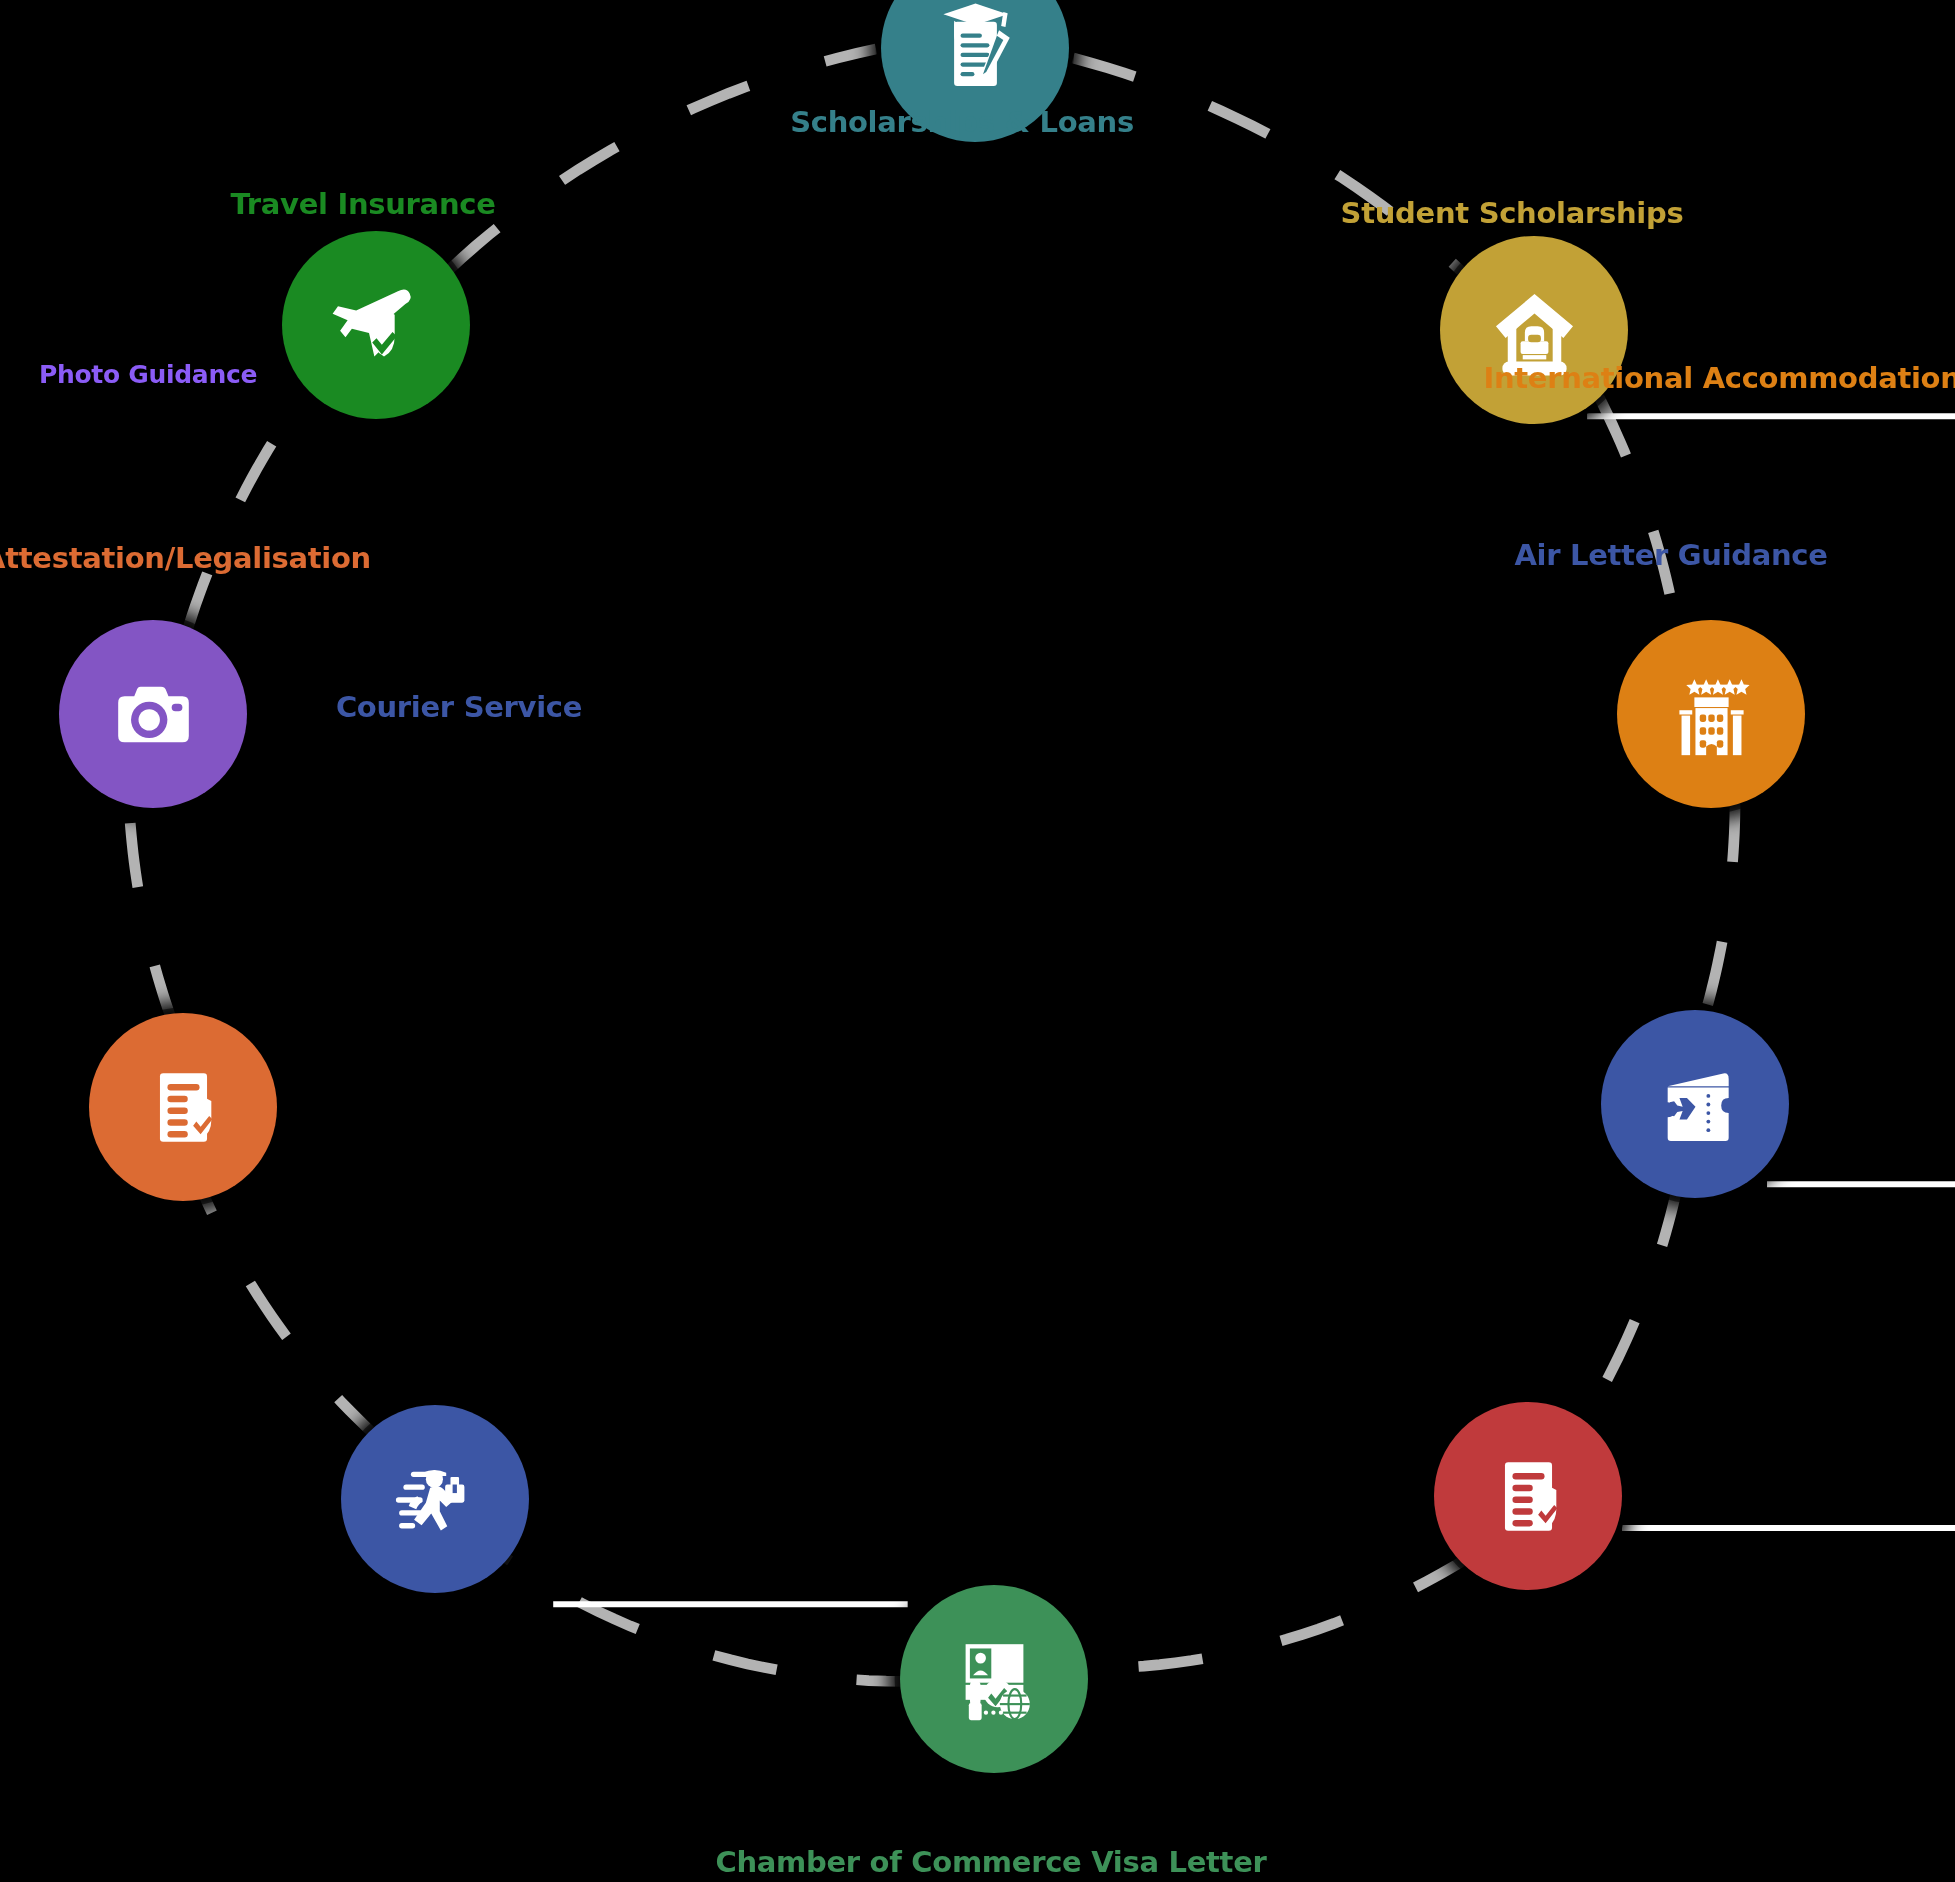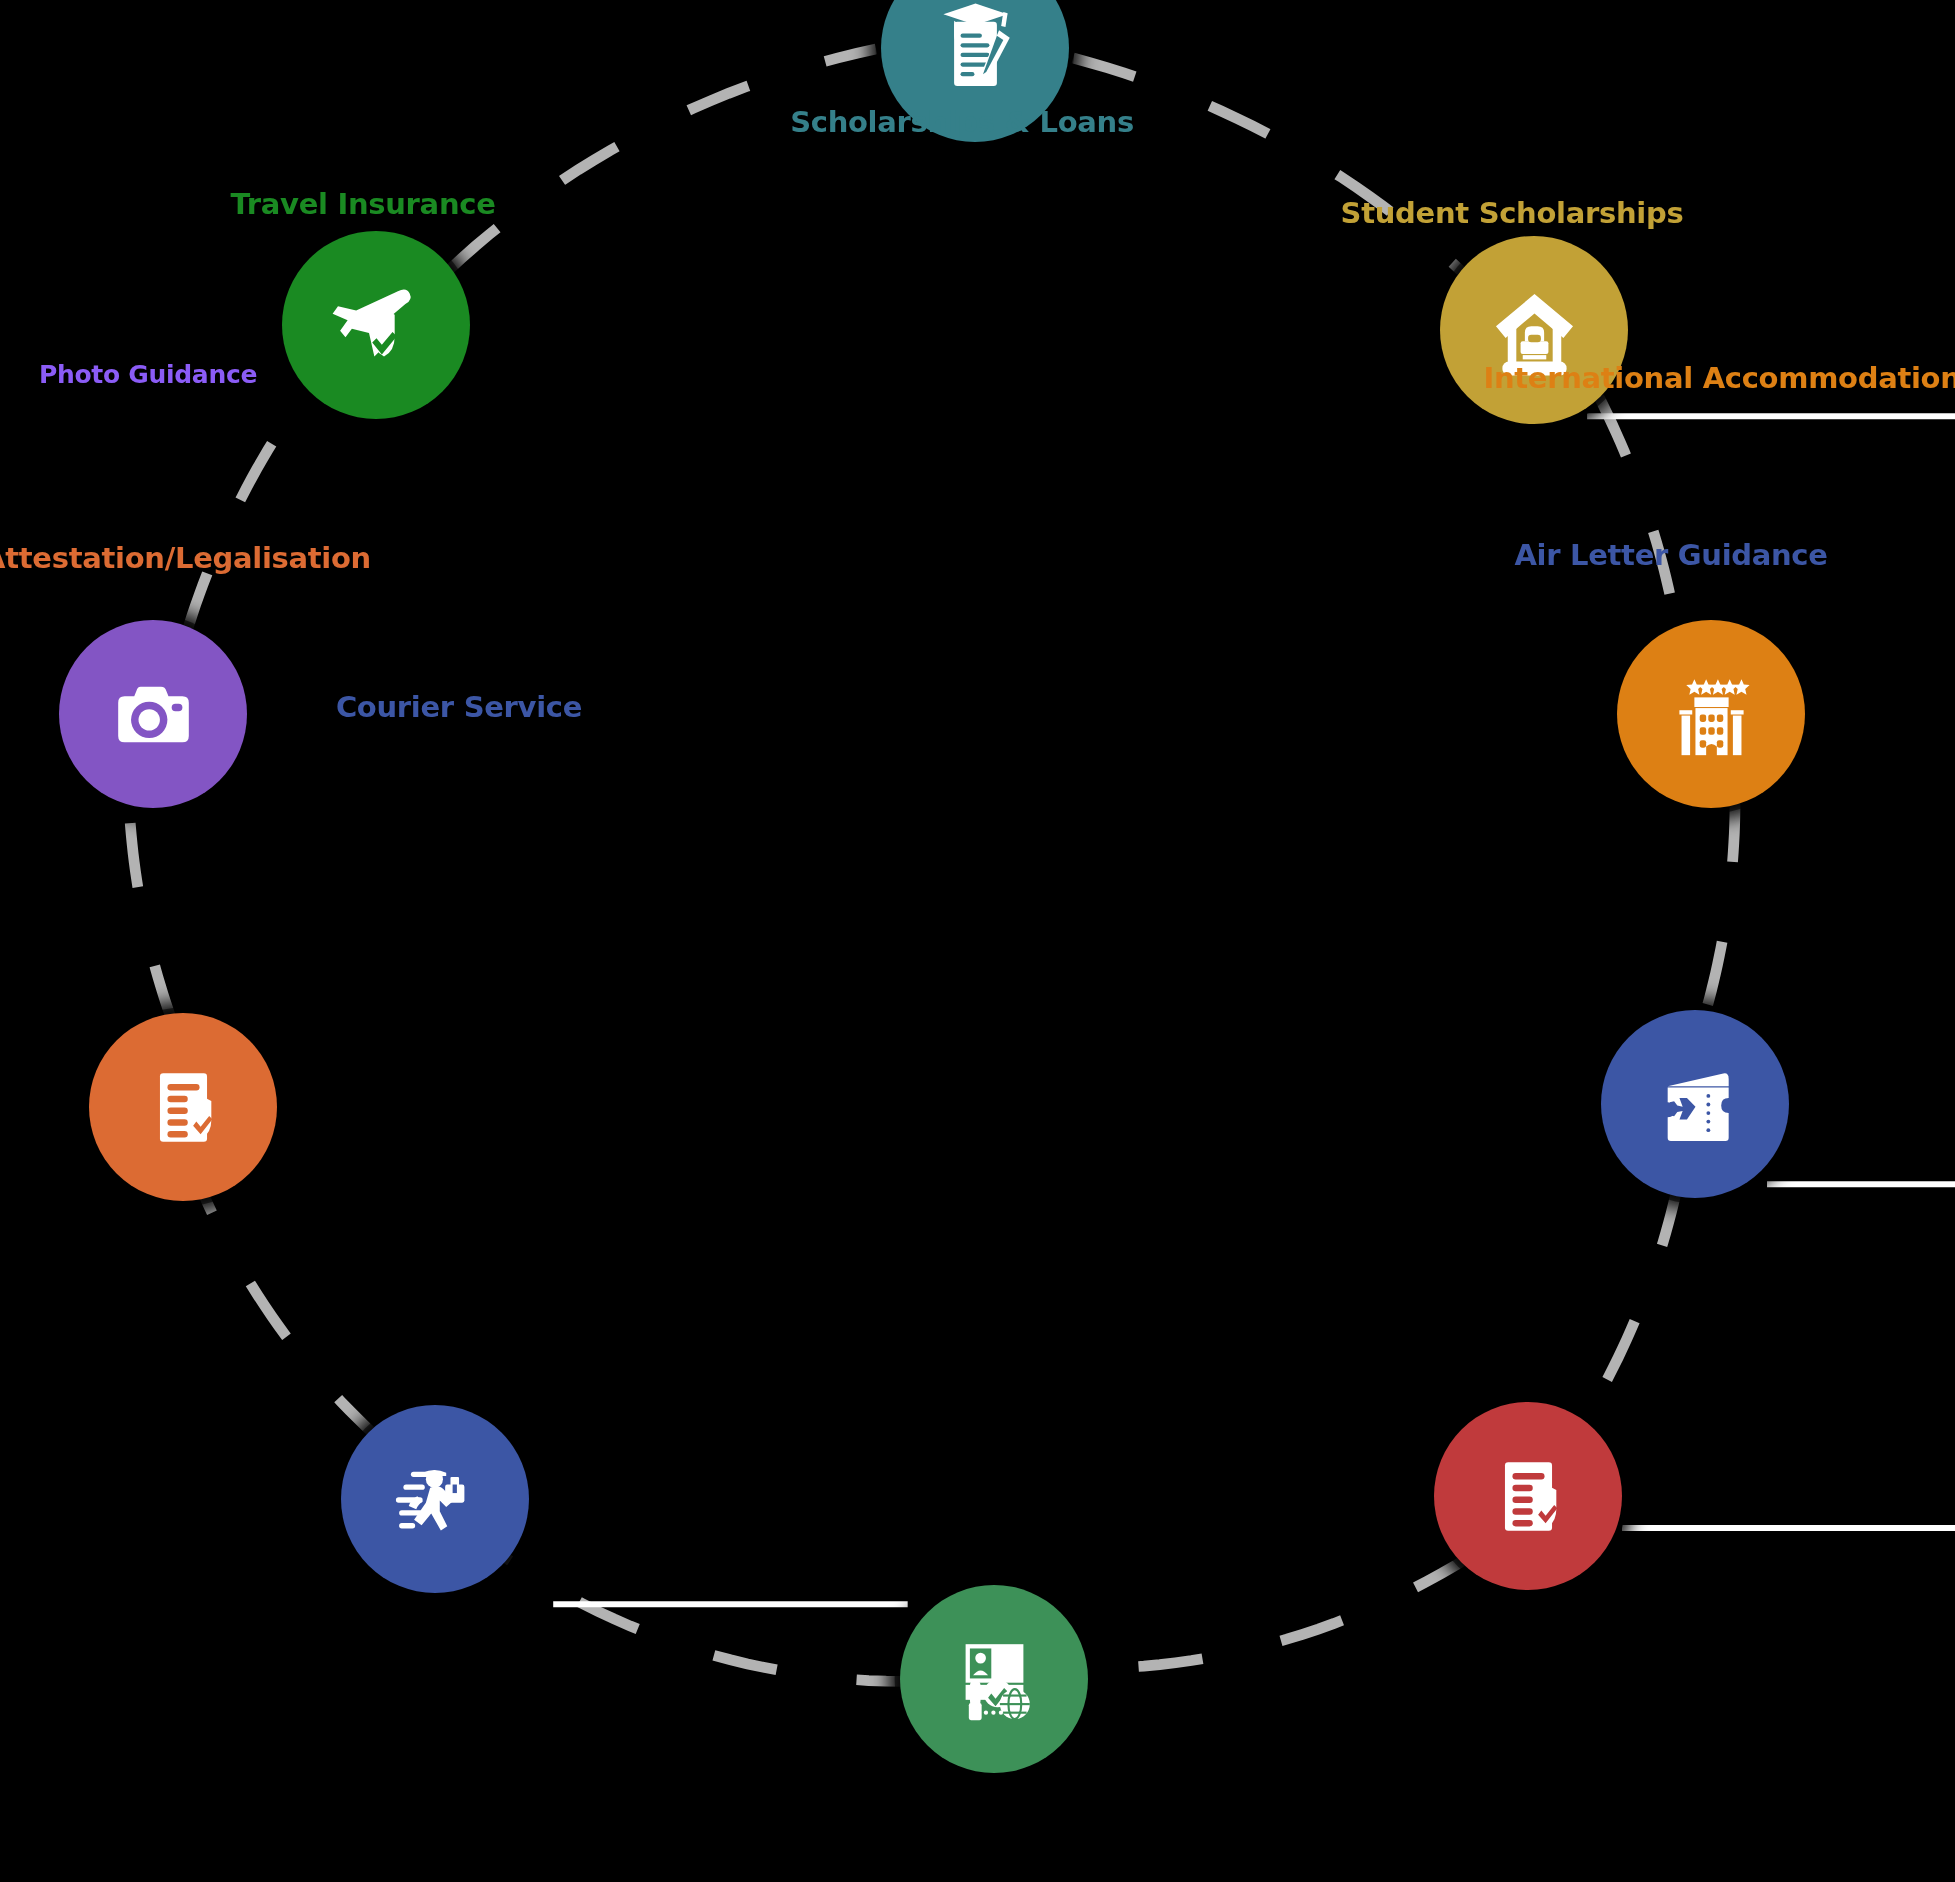--- a/index.html
+++ b/index.html
@@ -192,20 +192,21 @@
           <line x1="58" y1="81" x2="80" y2="81"></line>
         </g>
         <g fill="#fff">
           <rect x="40" y="79" width="4" height="4" rx="2"></rect>
           <rect x="47" y="79" width="4" height="4" rx="2"></rect>
           <rect x="54" y="79" width="4" height="4" rx="2"></rect>
         </g>
       </svg>
     </div>
   </div>
+  <div class="nlabel" style="left:991px;top:1845px;font-size:29px;color:#3D9158;">Chamber of Commerce Visa Letter</div>
 
   <div class="node" style="left:435px;top:1499px;">
     <div class="badge" style="width:188px;height:188px;background:#3C56A5;">
       <svg width="107" height="107" viewBox="0 0 100 100">
         <g fill="#fff">
           <rect x="27" y="24" width="18" height="5" rx="2.5"></rect>
           <rect x="20" y="36" width="20" height="5" rx="2.5"></rect>
           <rect x="13" y="48" width="25" height="5" rx="2.5"></rect>
           <rect x="16" y="60" width="22" height="5" rx="2.5"></rect>
           <rect x="16" y="72" width="15" height="5" rx="2.5"></rect>

